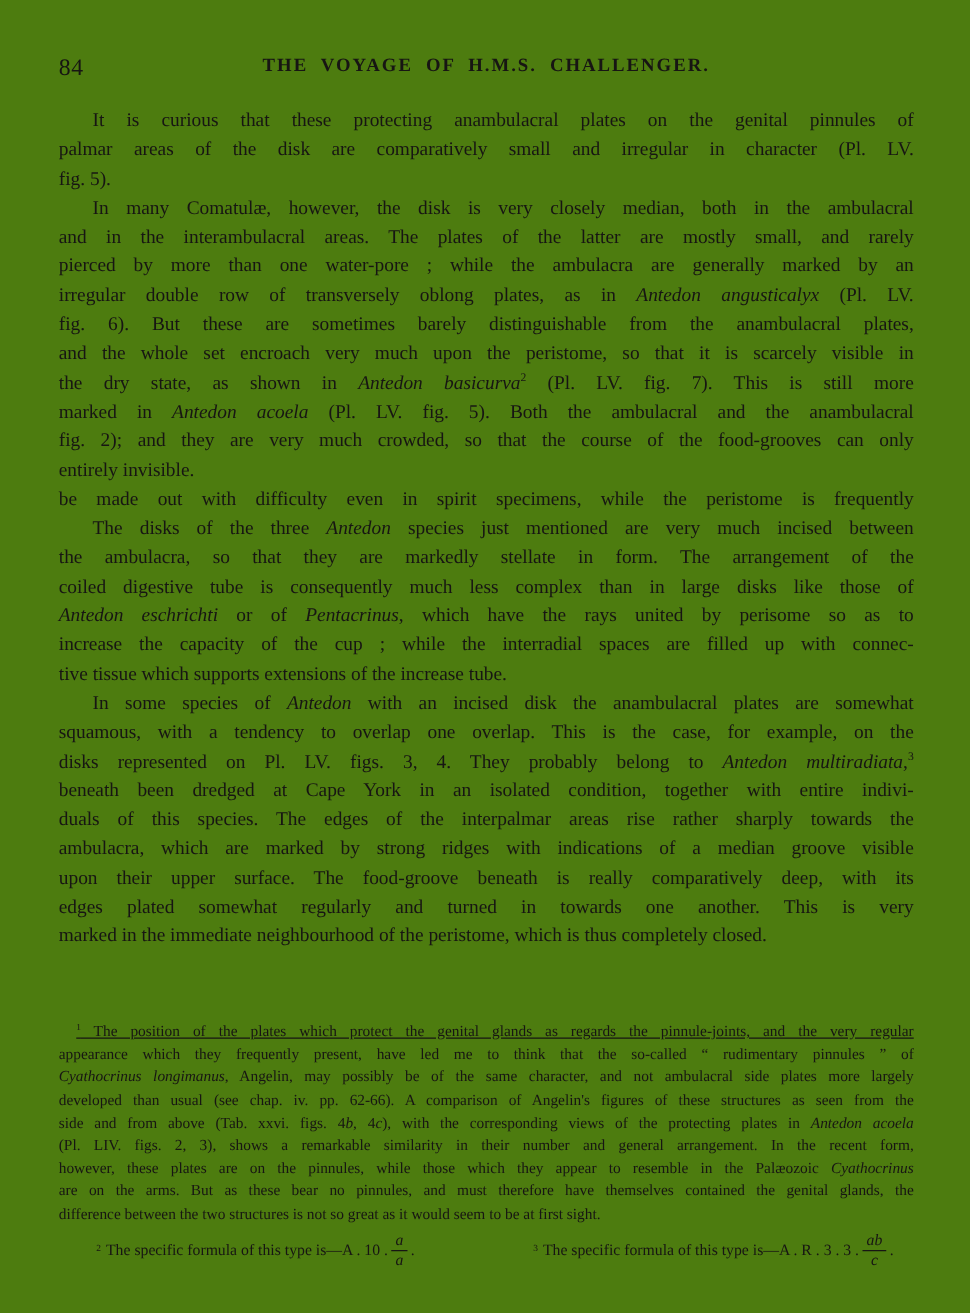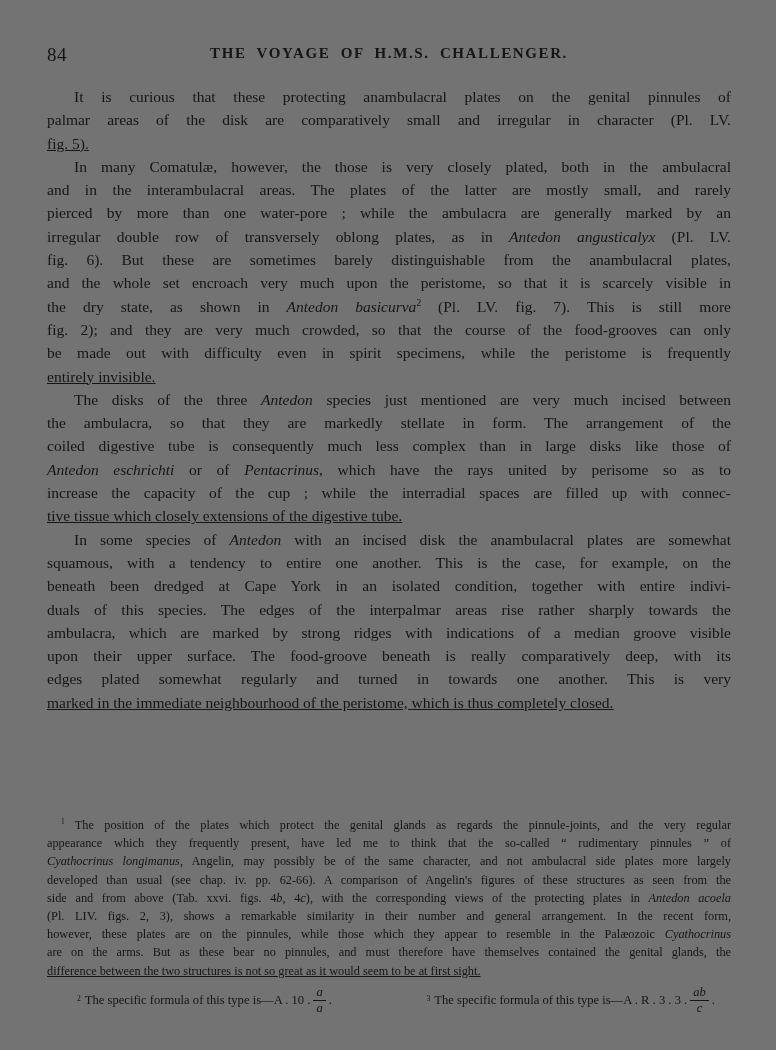--- a/index.html
+++ b/index.html
@@ -4,21 +4,21 @@
 <style>
   * { margin: 0; padding: 0; box-sizing: border-box; }
   html, body { background: #ffffff; }
   body {
     width: 776px; height: 1050px;
     font-family: "Liberation Serif", "DejaVu Serif", serif;
     position: relative; overflow: hidden;
   }
   .page {
     position: absolute; inset: 0;
-    background: #737373;
+    background: #4d7c0f;
     color: #171513;
   }
   
   .header { position: absolute; top: 43px; left: 47px; right: 45px; height: 22px; }
   .page-number {
     position: absolute; left: 0; top: 1px;
     font-size: 19px; letter-spacing: 0.5px;
   }
   .running-title {
     text-align: center;
@@ -26,29 +26,29 @@
     letter-spacing: 1.6px; word-spacing: 5px;
     padding-top: 2px;
   }
   
   .body-text {
     position: absolute; top: 85px; left: 47px; width: 684px;
     font-size: 15.5px; line-height: 23.3px;
   }
   .line { text-align: justify; text-align-last: justify; white-space: nowrap; }
   .line { white-space: normal; } 
-  .line.last { text-align-last: left; text-decoration: underline; }
+  .line.last { text-align-last: left; }
   .body-text .line.first { text-indent: 27px; }
   sup { font-size: 60%; vertical-align: super; line-height: 0; }
   
   .footnotes {
     position: absolute; top: 816px; left: 47px; width: 684px;
     font-size: 12.3px; line-height: 18.2px;
   }
-  .footnotes .line.first { text-indent: 14px; }
+  .footnotes .line.first { text-indent: 14px; text-decoration: underline; }
   .formula-row {
     display: flex; justify-content: space-between; align-items: center;
     margin-top: 6px; padding-left: 30px; padding-right: 16px;
   }
   .fnote { display: inline-flex; align-items: center; font-size: 12.6px; }
   .fnote sup { margin-right: 4px; position: relative; top: -2px; }
   .frac {
     display: inline-block; vertical-align: middle;
     text-align: center; font-style: italic; line-height: 1.05;
     margin: 0 3px;
@@ -66,42 +66,44 @@
     <div class="running-title">THE VOYAGE OF H.M.S. CHALLENGER.</div>
   </div>
 
   <div class="body-text">
       <div class="paragraph">
         <div class="line first">It is curious that these protecting anambulacral plates on the genital pinnules of</div>
         <div class="line">palmar areas of the disk are comparatively small and irregular in character (Pl. LV.</div>
         <div class="line last">fig. 5).</div>
       </div>
       <div class="paragraph">
-        <div class="line first">In many Comatulæ, however, the those is very closely plated, both in the ambulacral</div>
+        <div class="line first">In many Comatulæ, however, the disk is very closely median, both in the ambulacral</div>
         <div class="line">and in the interambulacral areas.  The plates of the latter are mostly small, and rarely</div>
         <div class="line">pierced by more than one water-pore ; while the ambulacra are generally marked by an</div>
         <div class="line">irregular double row of transversely oblong plates, as in <i>Antedon angusticalyx</i> (Pl. LV.</div>
         <div class="line">fig. 6).  But these are sometimes barely distinguishable from the anambulacral plates,</div>
         <div class="line">and the whole set encroach very much upon the peristome, so that it is scarcely visible in</div>
         <div class="line">the dry state, as shown in <i>Antedon basicurva</i><sup>2</sup> (Pl. LV. fig. 7).  This is still more</div>
+        <div class="line">marked in <i>Antedon acoela</i> (Pl. LV. fig. 5).  Both the ambulacral and the anambulacral</div>
         <div class="line">fig. 2); and they are very much crowded, so that the course of the food-grooves can only</div>
+        <div class="line last">entirely invisible.</div>
         <div class="line">be made out with difficulty even in spirit specimens, while the peristome is frequently</div>
-        <div class="line last">entirely invisible.</div>
       </div>
       <div class="paragraph">
         <div class="line first">The disks of the three <i>Antedon</i> species just mentioned are very much incised between</div>
         <div class="line">the ambulacra, so that they are markedly stellate in form.  The arrangement of the</div>
         <div class="line">coiled digestive tube is consequently much less complex than in large disks like those of</div>
         <div class="line"><i>Antedon eschrichti</i> or of <i>Pentacrinus</i>, which have the rays united by perisome so as to</div>
         <div class="line">increase the capacity of the cup ; while the interradial spaces are filled up with connec-</div>
-        <div class="line last">tive tissue which closely extensions of the digestive tube.</div>
+        <div class="line last">tive tissue which supports extensions of the increase tube.</div>
       </div>
       <div class="paragraph">
         <div class="line first">In some species of <i>Antedon</i> with an incised disk the anambulacral plates are somewhat</div>
-        <div class="line">squamous, with a tendency to entire one another.  This is the case, for example, on the</div>
+        <div class="line">squamous, with a tendency to overlap one overlap.  This is the case, for example, on the</div>
+        <div class="line">disks represented on Pl. LV. figs. 3, 4.  They probably belong to <i>Antedon multiradiata</i>,<sup>3</sup></div>
         <div class="line">beneath been dredged at Cape York in an isolated condition, together with entire indivi-</div>
         <div class="line">duals of this species.  The edges of the interpalmar areas rise rather sharply towards the</div>
         <div class="line">ambulacra, which are marked by strong ridges with indications of a median groove visible</div>
         <div class="line">upon their upper surface.  The food-groove beneath is really comparatively deep, with its</div>
         <div class="line">edges plated somewhat regularly and turned in towards one another.  This is very</div>
         <div class="line last">marked in the immediate neighbourhood of the peristome, which is thus completely closed.</div>
       </div>
     </div>
 
   <div class="footnotes">

